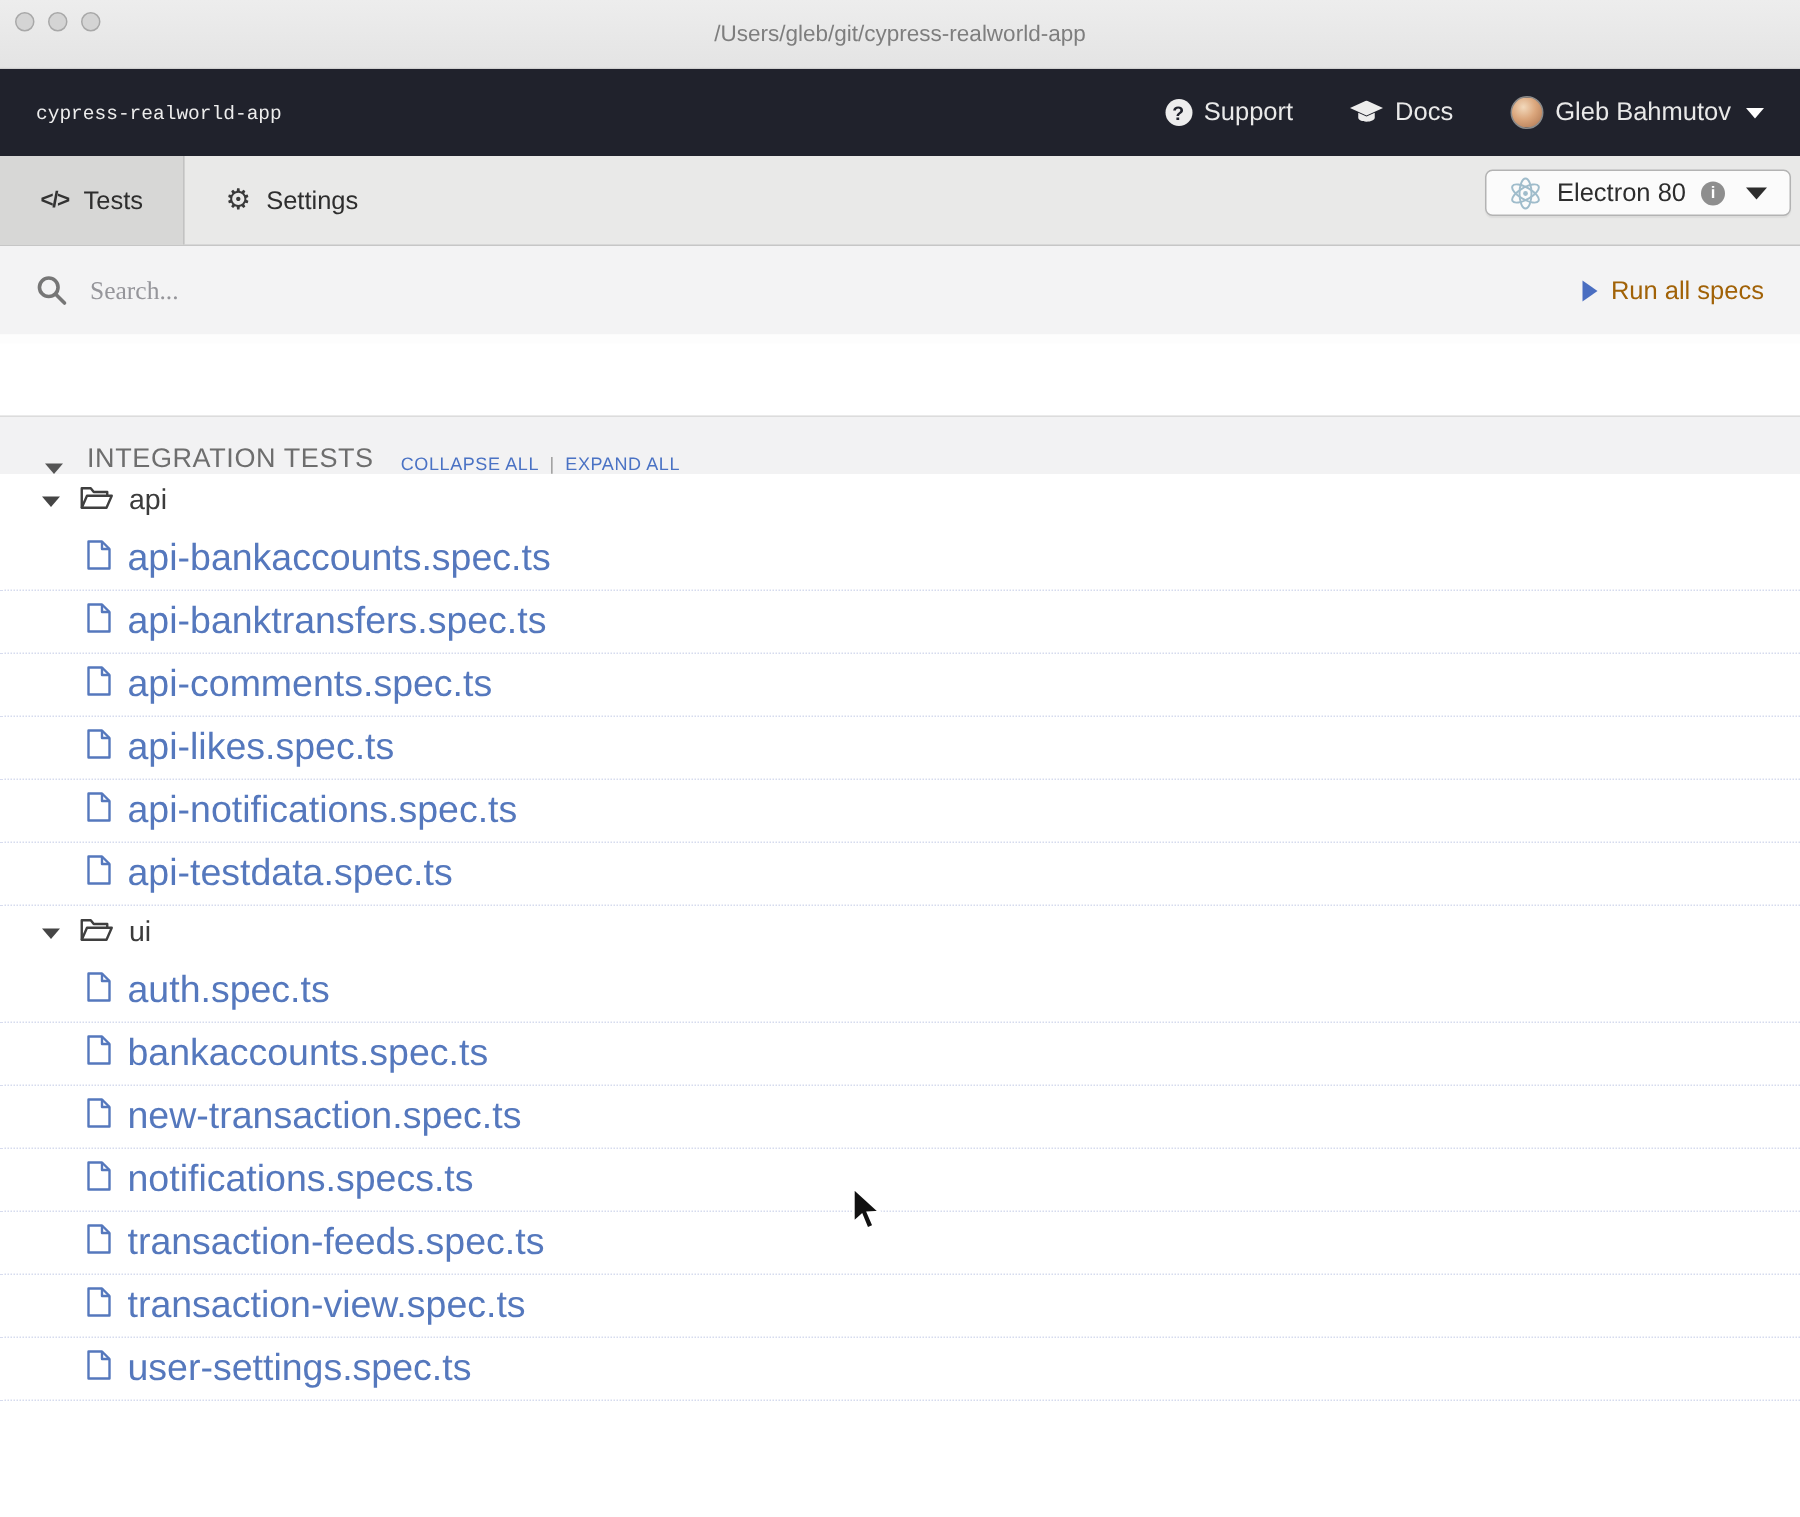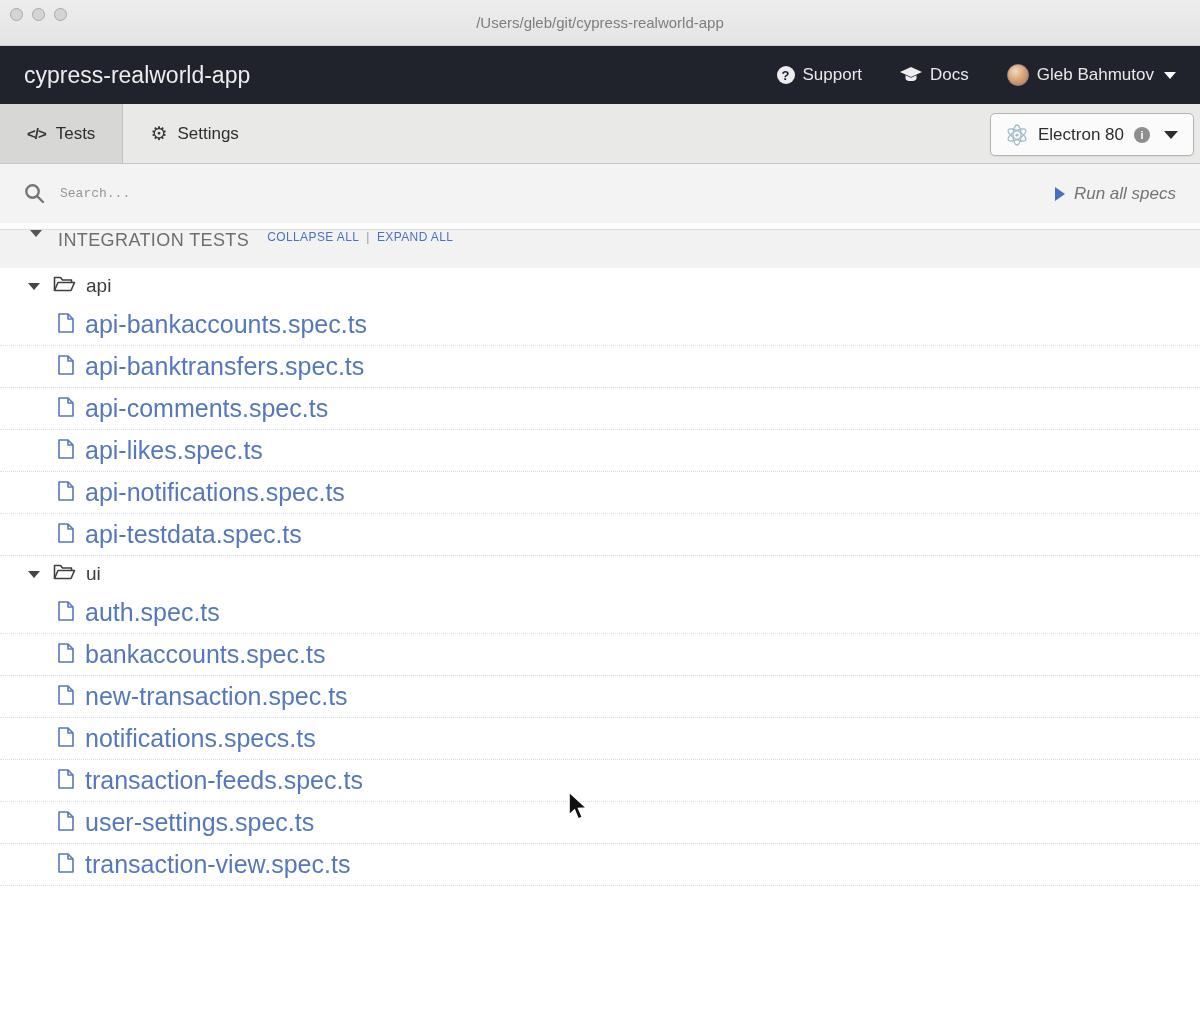--- a/index.html
+++ b/index.html
@@ -30,21 +30,21 @@
     margin: 0 auto; color: #7e7e7e; font-size: 15px;
   }
 
   
   .app-header {
     height: 58px;
     background: #20222c;
     display: flex; align-items: center;
     padding: 0 24px;
   }
-  .project-name { color: #ededed; font-size: 23px; }
+  .project-name { color: #ededed; font-size: 13px; font-family: Liberation Mono, monospace; }
   .header-right { margin-left: auto; display: flex; align-items: center; gap: 38px; }
   .header-item { display: flex; align-items: center; gap: 8px; color: #e9e9e9; font-size: 17px; }
   .question-circle {
     width: 18px; height: 18px; border-radius: 50%;
     background: #ededed; color: #20222c;
     font-size: 13px; font-weight: bold;
     display: flex; align-items: center; justify-content: center;
   }
   .avatar {
     width: 22px; height: 22px; border-radius: 50%;
@@ -72,21 +72,21 @@
     font-size: 17px; color: #2e2e2e;
   }
   .tab.active { background: #d7d7d6; border-right: 1px solid #c2c2c2; }
   .code-icon { font-weight: bold; font-size: 15px; letter-spacing: -1px; color: #333; }
   .runs-icon { display: inline-flex; flex-direction: column; gap: 2px; }
   .runs-icon span { display: block; width: 17px; height: 4px; border-radius: 2px; background: #3a3a3a; }
   .gear-icon { font-family: "DejaVu Sans", sans-serif; font-size: 19px; color: #3a3a3a; line-height: 1; }
 
   .browser-select {
     position: absolute; right: 6px; top: 9px;
-    height: 43px;
+    height: 31px;
     background: #fbfbfb;
     border: 1px solid #b3b3b3;
     border-radius: 5px;
     box-shadow: 0 1px 1px rgba(0,0,0,0.06);
     display: flex; align-items: center; gap: 10px;
     padding: 0 15px;
     font-size: 17px; color: #2d2d2d;
   }
   .info-badge {
     width: 16px; height: 16px; border-radius: 50%;
@@ -105,42 +105,43 @@
   .search-row {
     height: 59px;
     background: #f3f3f4;
     display: flex; align-items: center;
     padding: 0 24px;
     gap: 15px;
   }
   .search-input {
     flex: 1;
     border: none; background: transparent; outline: none;
-    font-family: Liberation Mono, monospace;
-    font-size: 13px; color: #444444;
+    font-family: Liberation Serif, serif;
+    font-size: 17px; color: #444444;
   }
   .search-input::placeholder { color: #95959a; opacity: 1; }
   .run-all {
     display: flex; align-items: center; gap: 9px;
-    color: #737373; font-size: 17px; white-space: nowrap; font-style: italic;
+    color: #a16207; font-size: 17px; white-space: nowrap;
   }
   .play-icon {
     width: 0; height: 0;
     border-top: 7px solid transparent; border-bottom: 7px solid transparent;
     border-left: 10px solid #4a6ec1;
   }
   .white-gap { height: 6px; background: #fdfdfd; }
 
   
   .section-header {
     height: 39px;
     background: #f2f2f3;
     border-top: 1px solid #dcdcdc;
-    display: flex; align-items: flex-start;
+    display: flex; align-items: flex-end;
     padding-left: 30px;
+    margin-top: 48px;
   }
   .caret-down-gray {
     width: 0; height: 0;
     border-left: 6px solid transparent; border-right: 6px solid transparent;
     border-top: 7px solid #555555;
   }
   .section-title {
     margin-left: 16px;
     font-size: 18px; color: #6e6e6e; letter-spacing: 0.4px;
   }
@@ -352,28 +353,28 @@
           <path d="M1 1 h9 l5 5 v13 h-14 Z"></path>
           <path d="M10 1 v5 h5"></path>
         </svg></span>
       <span class="file-name">transaction-feeds.spec.ts</span>
     </div>
     <div class="file-row">
       <span class="file-icon"><svg width="16" height="20" viewBox="0 0 16 20" fill="none" stroke="#5578bd" stroke-width="1.6" stroke-linejoin="round">
           <path d="M1 1 h9 l5 5 v13 h-14 Z"></path>
           <path d="M10 1 v5 h5"></path>
         </svg></span>
+      <span class="file-name">transaction-view.spec.ts</span>
+    </div>
+    <div class="file-row">
+      <span class="file-icon"><svg width="16" height="20" viewBox="0 0 16 20" fill="none" stroke="#5578bd" stroke-width="1.6" stroke-linejoin="round">
+          <path d="M1 1 h9 l5 5 v13 h-14 Z"></path>
+          <path d="M10 1 v5 h5"></path>
+        </svg></span>
       <span class="file-name">user-settings.spec.ts</span>
-    </div>
-    <div class="file-row">
-      <span class="file-icon"><svg width="16" height="20" viewBox="0 0 16 20" fill="none" stroke="#5578bd" stroke-width="1.6" stroke-linejoin="round">
-          <path d="M1 1 h9 l5 5 v13 h-14 Z"></path>
-          <path d="M10 1 v5 h5"></path>
-        </svg></span>
-      <span class="file-name">transaction-view.spec.ts</span>
     </div>
   </div>
 
 <div class="mouse-cursor">
   <svg width="22" height="32" viewBox="0 0 22 32">
     <polygon points="1,1 1,24 6.5,19 10.2,28 14.4,26.2 10.6,17.4 18.5,17" fill="#111111" stroke="#ffffff" stroke-width="1.6"></polygon>
   </svg>
 </div>
 
 </body></html>

